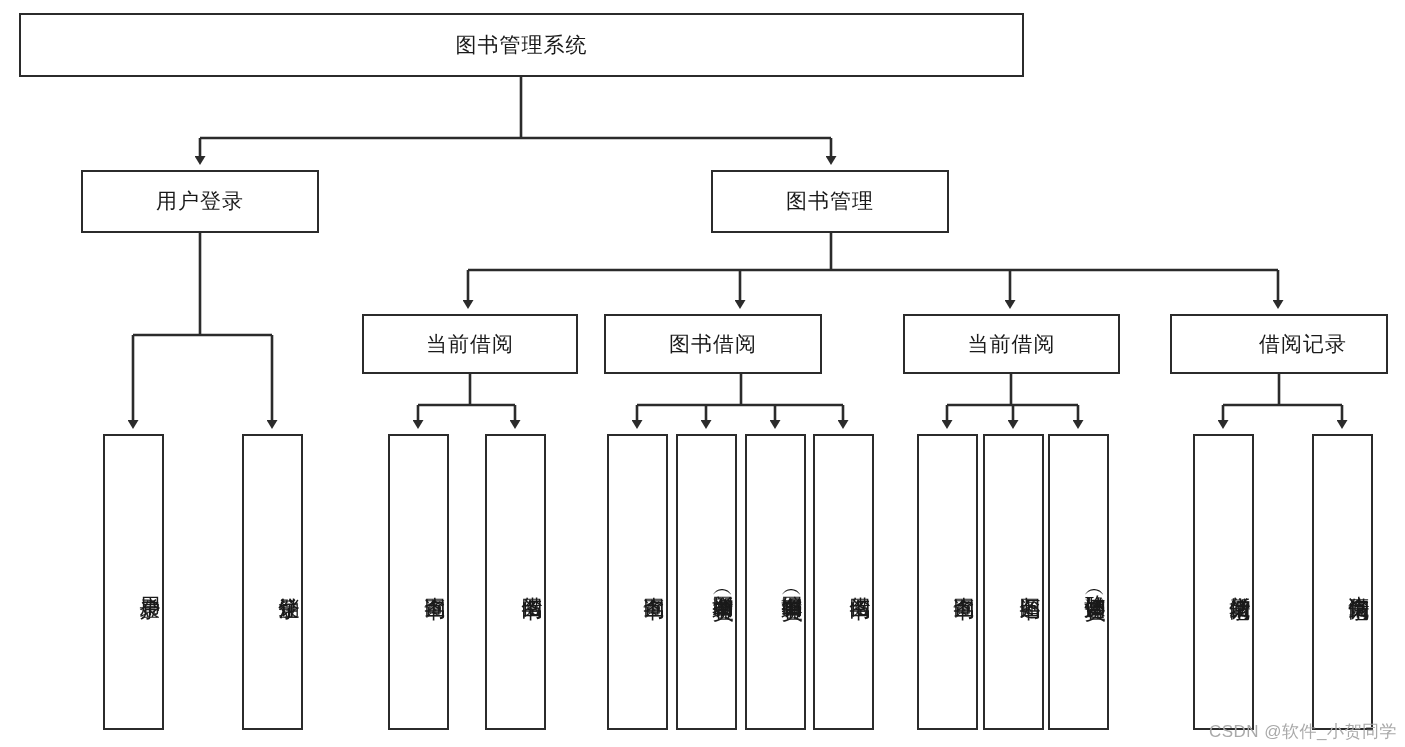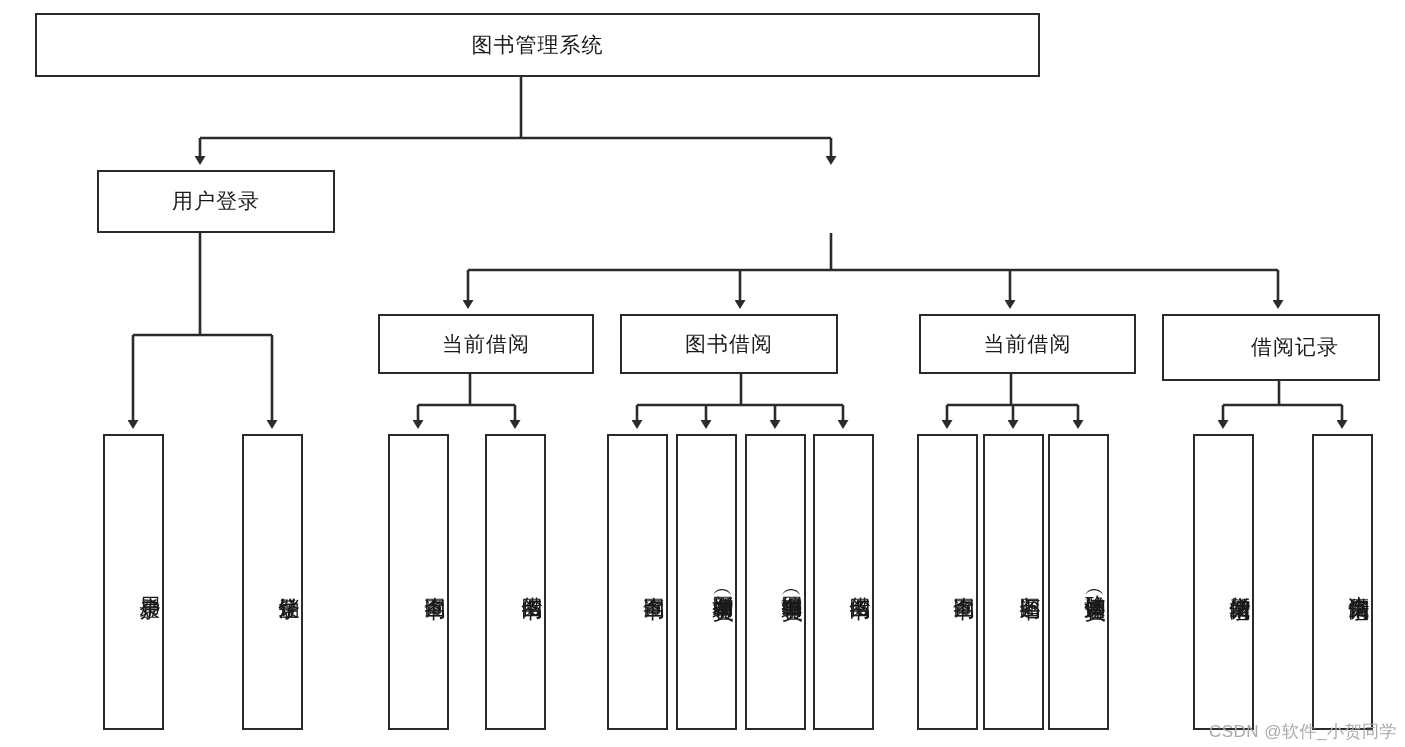--- a/index.html
+++ b/index.html
@@ -32,21 +32,20 @@
     display: flex;
     align-items: center;
     justify-content: center;
     color: #1a1a1a;
     z-index: 2;
   }
   .node.horiz {
     font-size: 21px;
     line-height: 1.15;
     letter-spacing: 1px;
-    margin-left: 16px;
   }
   .node.vert {
     font-size: 21px;
     line-height: 1.18;
     letter-spacing: 1px;
     writing-mode: vertical-rl;
     text-orientation: upright;
     padding-top: 6px;
     padding-bottom: 6px;
     align-items: flex-start;
@@ -123,31 +122,34 @@
     </g>
   </svg>
 
   <div class="node horiz" style="left:19px; top:13px; width:1005px; height:64px;">
     <span>图书管理系统</span>
   </div>
 
   <div class="node horiz" style="left:81px; top:170px; width:238px; height:63px;">
     <span>用户登录</span>
   </div>
+  <div class="node horiz" style="left:711px; top:170px; width:238px; height:63px;">
+    <span>图书管理</span>
+  </div>
 
   <div class="node horiz" style="left:362px; top:314px; width:216px; height:60px;">
     <span>当前借阅</span>
   </div>
   <div class="node horiz" style="left:604px; top:314px; width:218px; height:60px;">
     <span>图书借阅</span>
   </div>
   <div class="node horiz" style="left:903px; top:314px; width:217px; height:60px;">
     <span>当前借阅</span>
   </div>
-  <div class="node horiz" style="left:1146px; top:314px; width:218px; height:67px;padding-left:48px;">
+  <div class="node horiz" style="left:1170px; top:314px; width:218px; height:60px;padding-left:48px;">
     <span>借阅记录</span>
   </div>
 
   <div class="node vert" style="left:103px; top:434px; width:61px; height:296px;">
     <span class="vtext">用户登录</span>
   </div>
   <div class="node vert" style="left:242px; top:434px; width:61px; height:296px;">
     <span class="vtext">注销登录</span>
   </div>
   <div class="node vert" style="left:388px; top:434px; width:61px; height:296px;">

